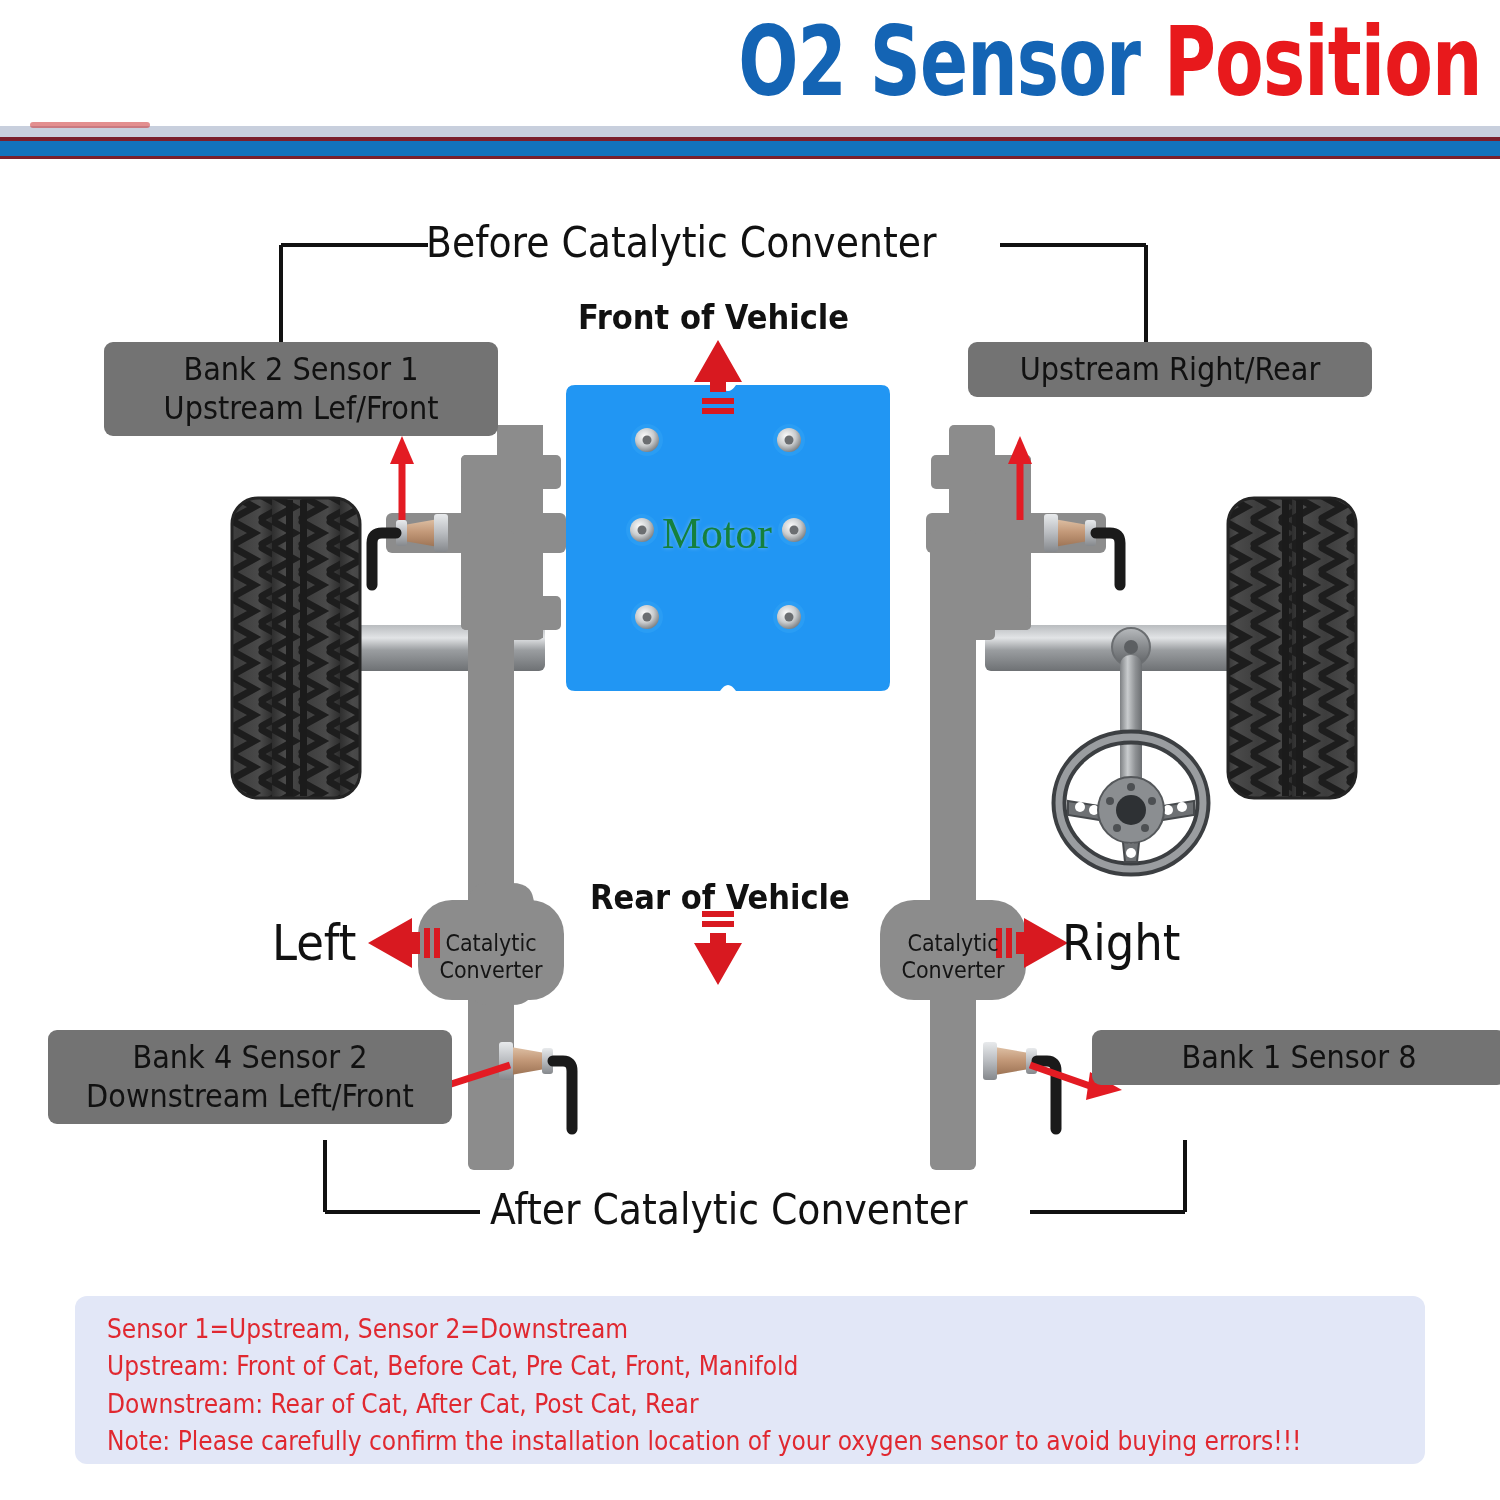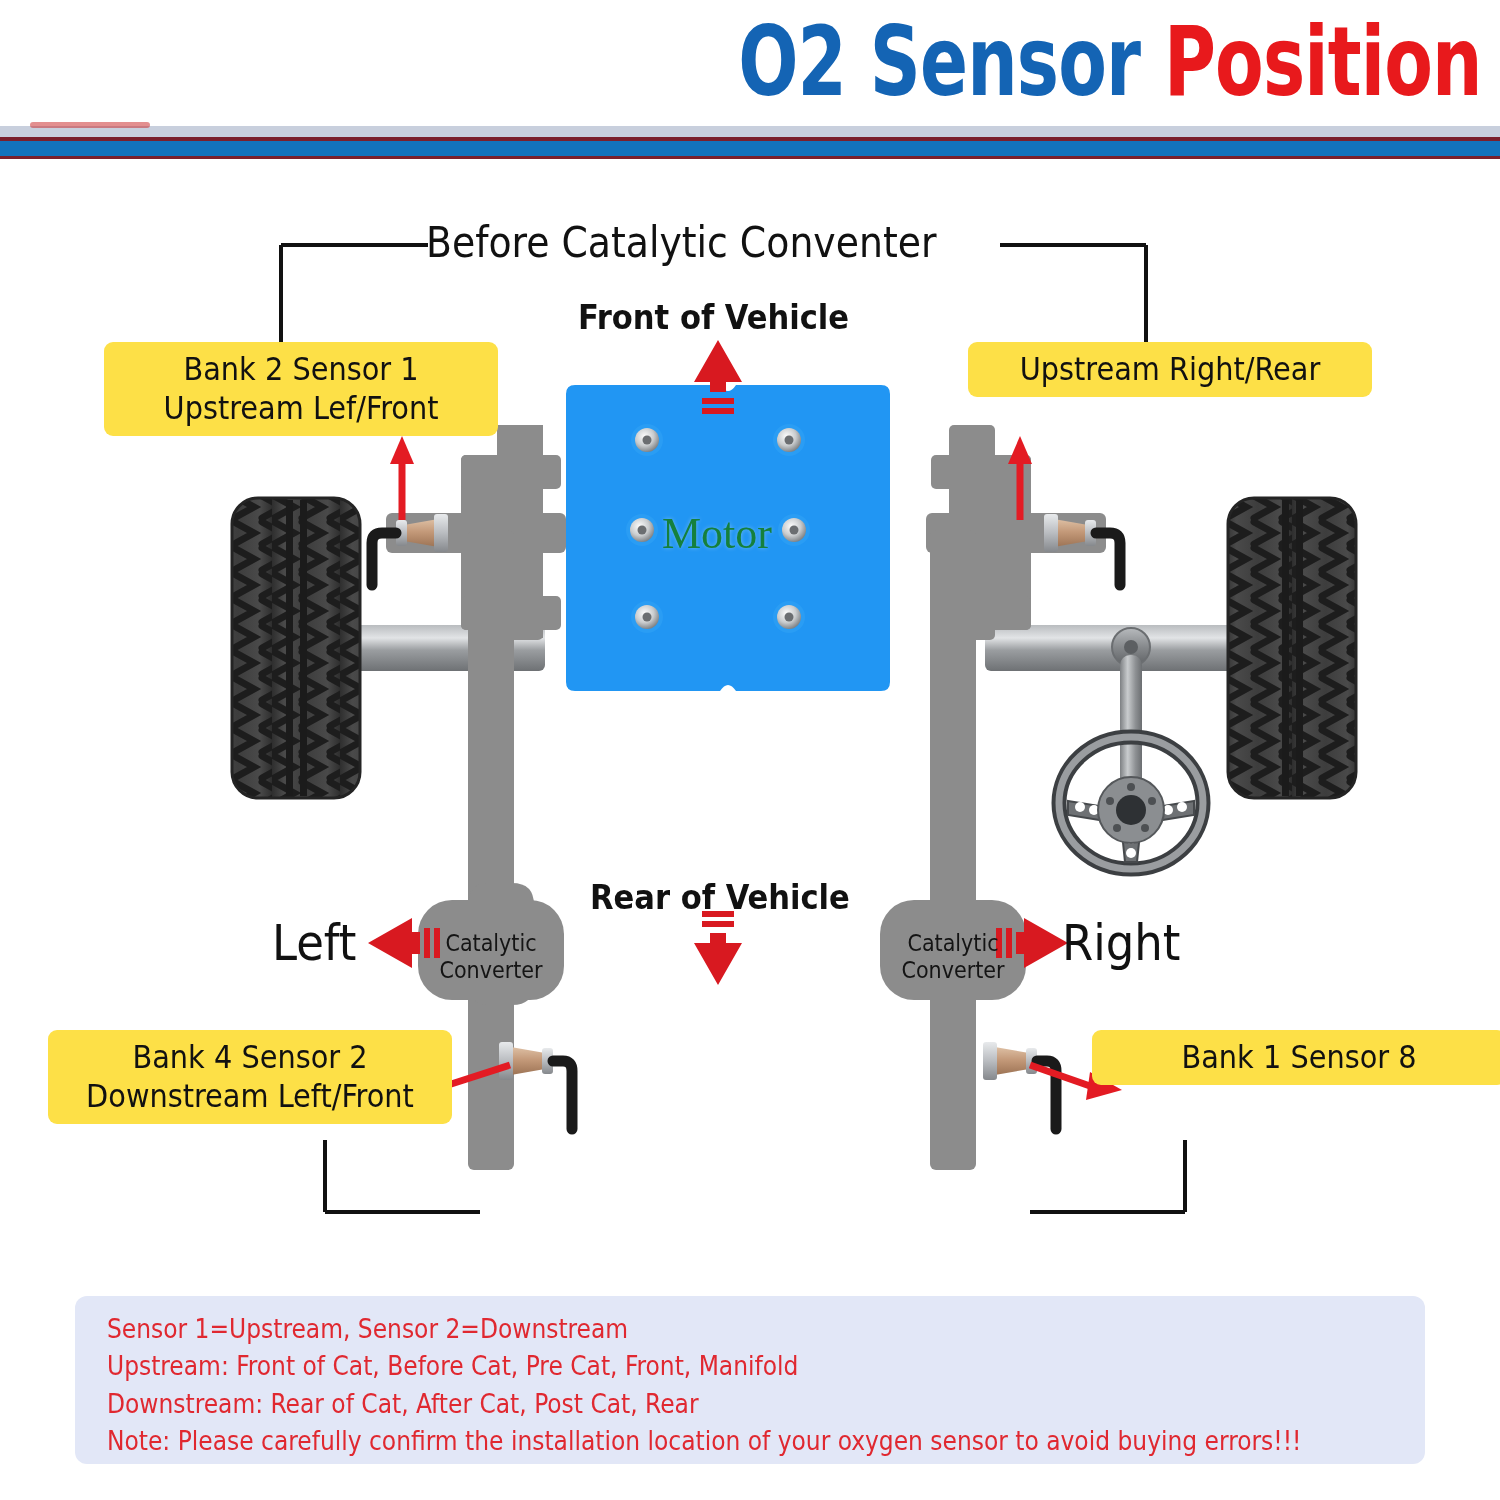--- a/index.html
+++ b/index.html
@@ -39,21 +39,21 @@
     position:absolute;color:#111;font-size:34px;font-weight:bold;white-space:nowrap;
     font-family:"Liberation Sans Narrow","DejaVu Sans Condensed","Liberation Sans",sans-serif;
   }
   .side-label{
     position:absolute;color:#111;font-size:50px;white-space:nowrap;
     font-family:"Liberation Sans Narrow","DejaVu Sans Condensed","Liberation Sans",sans-serif;
   }
 
   
   .callout{
-    position:absolute;background:#fde047;border-radius:9px;
+    position:absolute;background:#737373;border-radius:9px;
     padding:8px 16px;text-align:center;color:#111;
     font-family:"Liberation Sans Narrow","DejaVu Sans Condensed","Liberation Sans",sans-serif;
     font-size:32px;line-height:1.22;white-space:nowrap;
   }
   .callout .l1,.callout .l2{display:block;}
 
   
   .notebox{
     position:absolute;left:75px;top:1296px;width:1350px;height:168px;
     background:#e2e7f7;border-radius:12px;padding:16px 28px;box-sizing:border-box;
@@ -330,20 +330,21 @@
       <path d="M510,1065 L445,1086" stroke-linecap="butt"></path>
       <path d="M412,1087 L448,1072 L452,1098 Z" stroke="none"></path>
     </g>
     <g stroke="#e31b23" stroke-width="7" fill="#e31b23">
       <path d="M1030,1065 L1090,1086" stroke-linecap="butt"></path>
       <path d="M1122,1090 L1086,1100 L1090,1072 Z" stroke="none"></path>
     </g>
   </svg>
 
   <div class="bracket-label" style="left:426px;top:218px;">Before Catalytic Conventer</div>
+  <div class="bracket-label" style="left:490px;top:1185px;">After Catalytic Conventer</div>
 
   <div class="dir-label" style="left:578px;top:297px;">Front of Vehicle</div>
   <div class="dir-label" style="left:590px;top:877px;">Rear of Vehicle</div>
 
   <div class="side-label" style="left:272px;top:914px;">Left</div>
   <div class="side-label" style="left:1062px;top:914px;">Right</div>
 
   <div class="motor-text" style="left:662px;top:508px;">Motor</div>
 
   <div class="cat-text" style="left:424px;top:930px;width:134px;">

